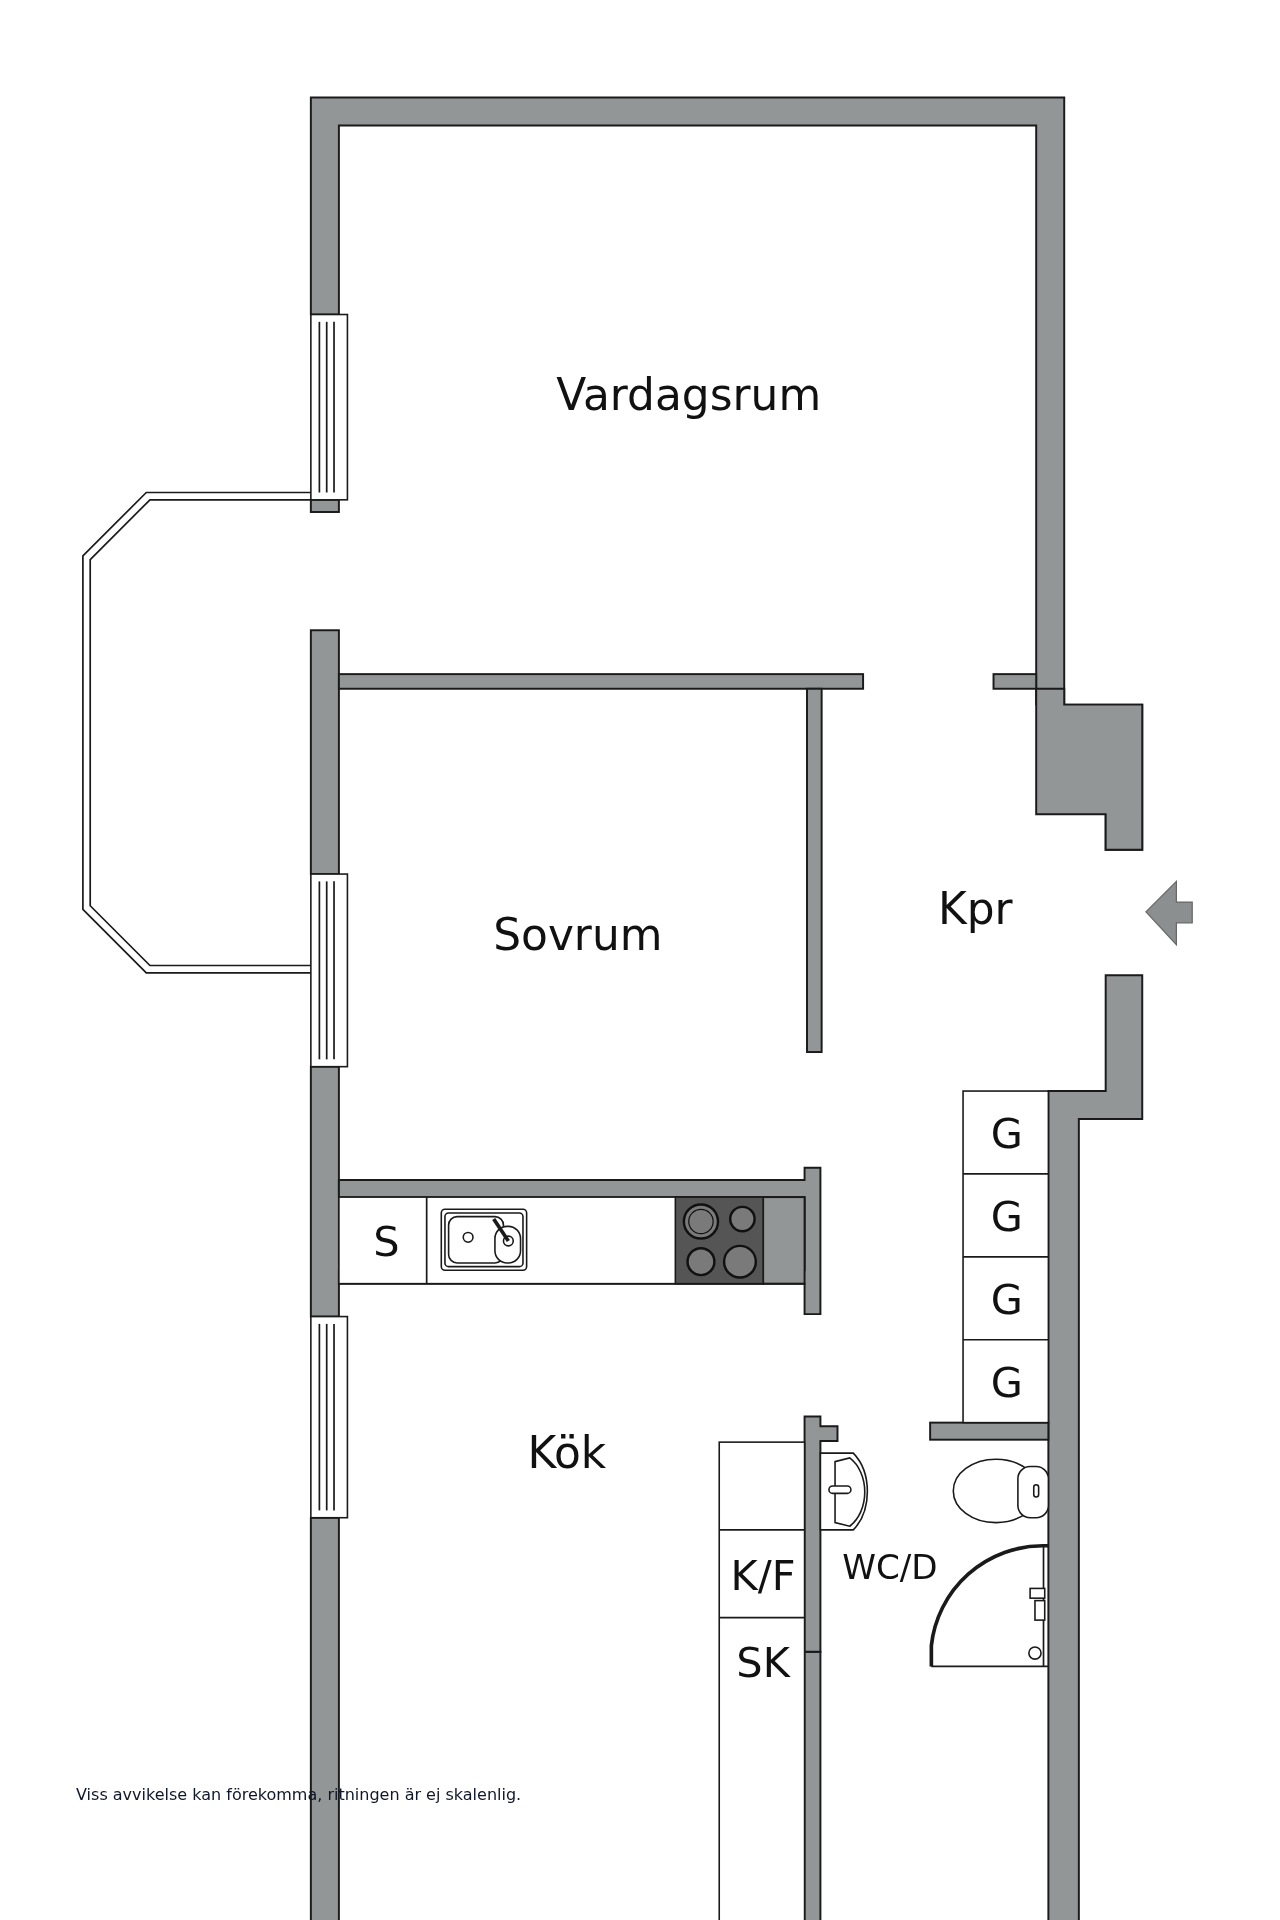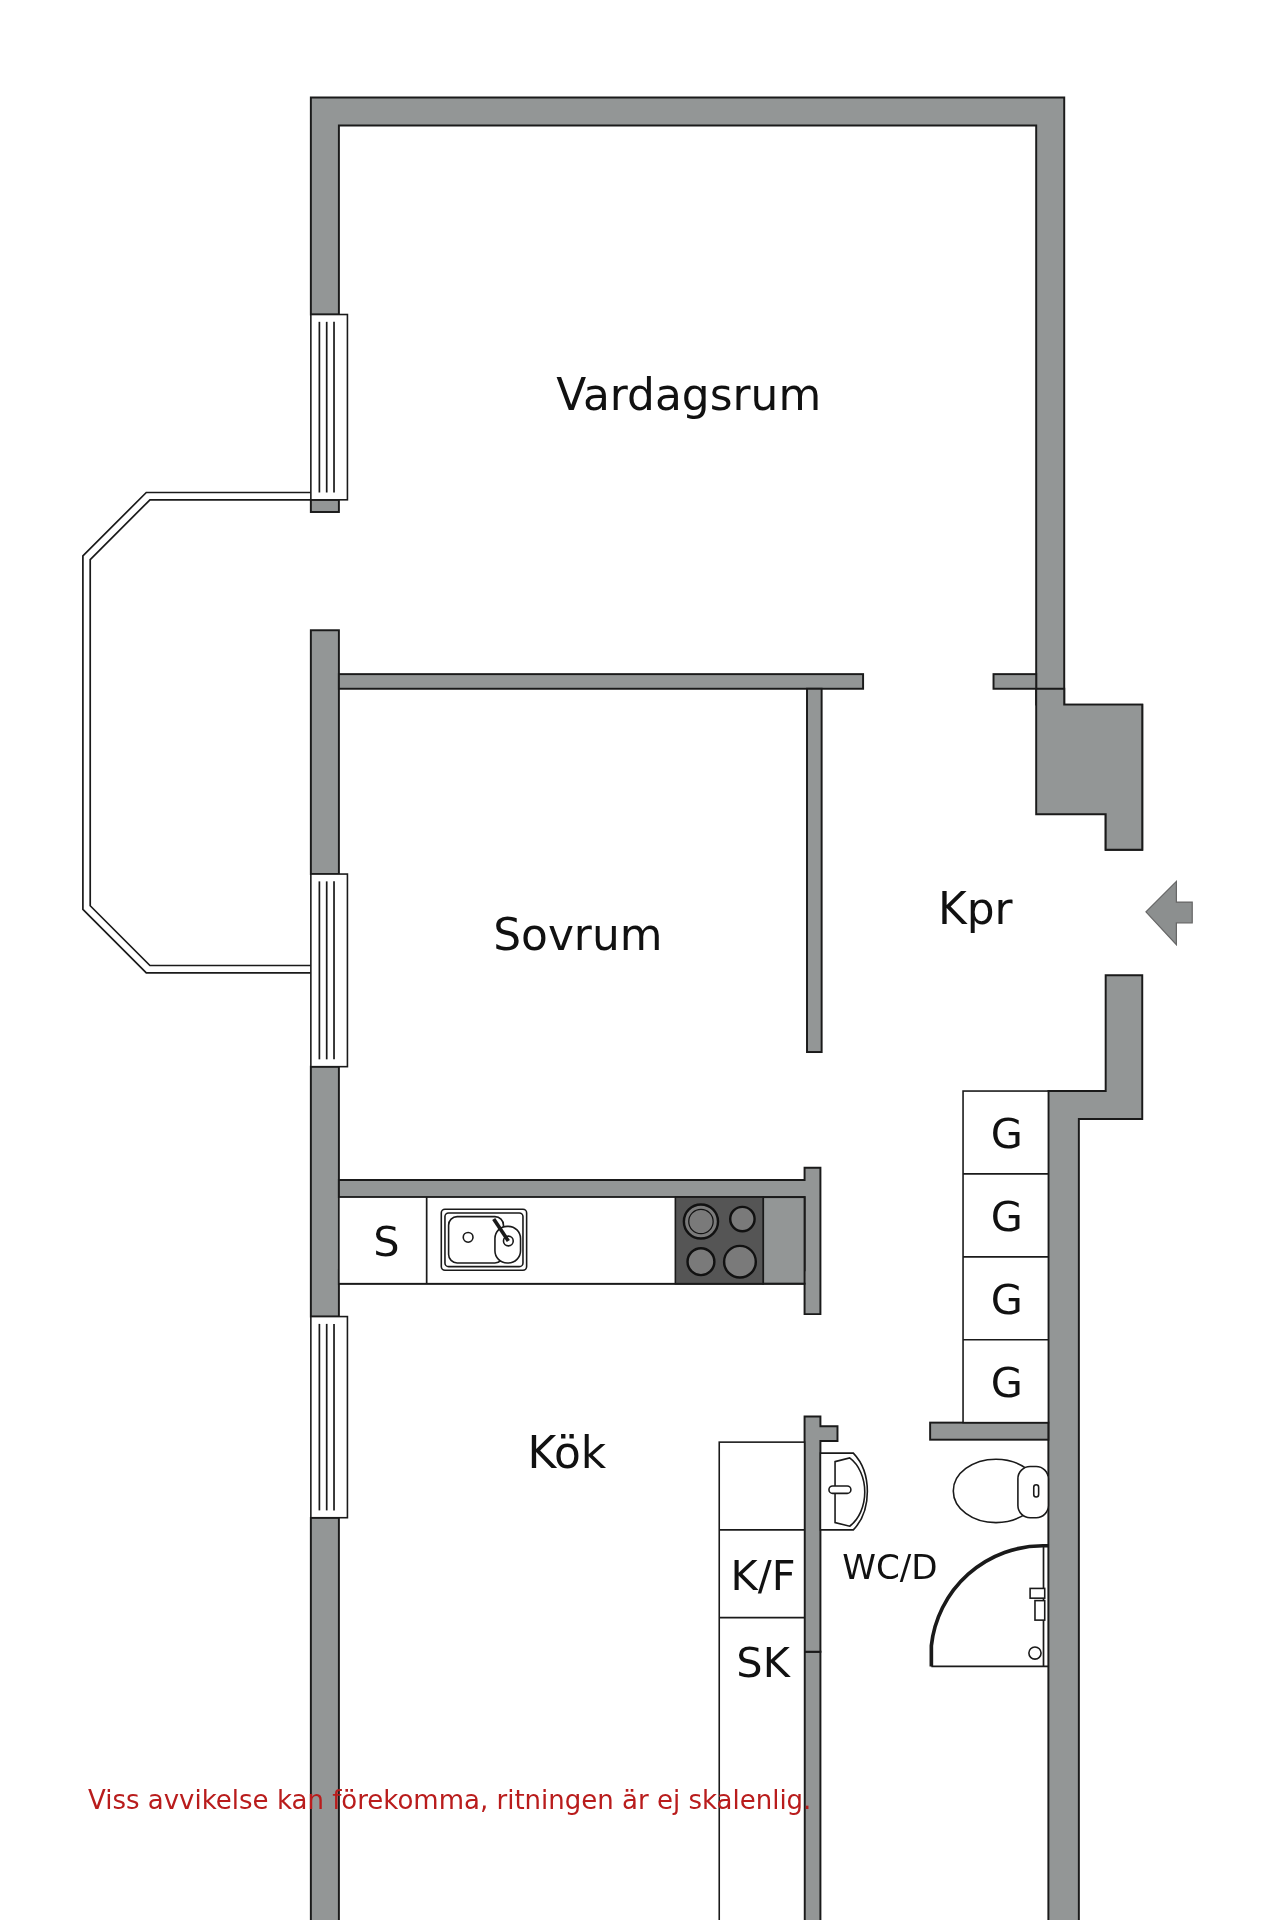--- a/index.html
+++ b/index.html
@@ -5,21 +5,21 @@
   html, body { margin: 0; padding: 0; background: #ffffff; }
   body { width: 1280px; height: 1920px; position: relative; overflow: hidden;
          font-family: "Liberation Sans", "DejaVu Sans", sans-serif; }
   #plan { position: absolute; left: 0; top: 0; width: 1280px; height: 1920px; }
   .wall { fill: #939696; stroke: #1a1a1a; stroke-width: 1.6; }
   .line { fill: none; stroke: #1a1a1a; stroke-width: 1.4; }
   .fix { fill: #ffffff; stroke: #1a1a1a; stroke-width: 1.3; }
   .label { font-family: "DejaVu Sans", sans-serif; fill: #111; }
   .room-label { font-size: 36px; }
   .small-label { font-size: 34px; }
-  .note { position: absolute; left: 88px; top: 1785px; font-size: 26px; color: #b91c1c;
+  .note { position: absolute; left: 76px; top: 1785px; font-size: 16px; color: #0f172a;
           font-family: "DejaVu Sans", sans-serif; }
 </style>
 </head>
 <body>
 
 <svg id="plan" viewBox="0 0 1050 1575" xmlns="http://www.w3.org/2000/svg">
 
   <g>
     <polyline class="line" points="255,404 120,404 68,456 68,746 120,798 255,798"></polyline>
     <polyline class="line" points="255,410 123,410 74,459 74,743 123,792 255,792"></polyline>

